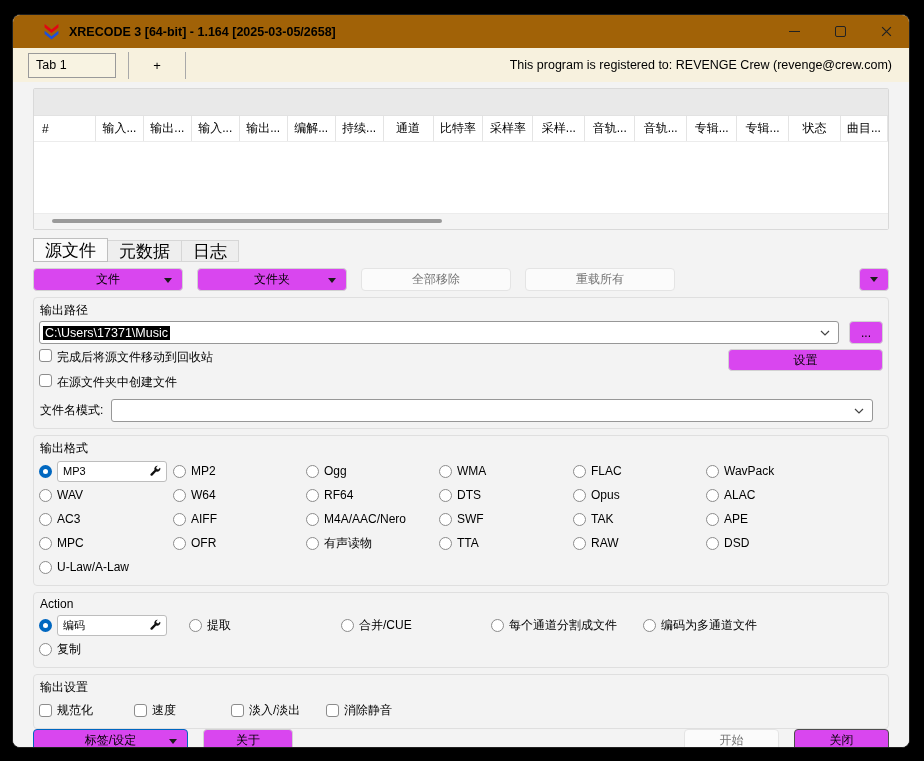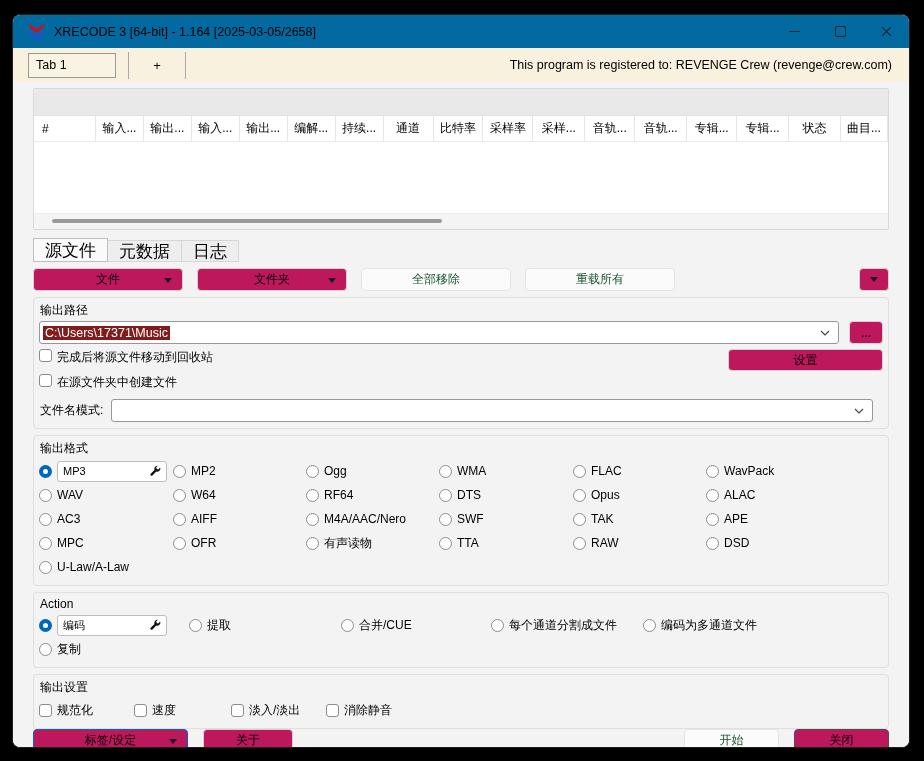--- a/index.html
+++ b/index.html
@@ -1,21 +1,21 @@
 <!DOCTYPE html>
 <html><head>
 <meta charset="utf-8">
 <style>
   html,body{margin:0;padding:0;}
   body{width:924px;height:761px;background:#000;position:relative;overflow:hidden;
        font-family:"Liberation Sans","DejaVu Sans",sans-serif;color:#000;}
   .window{position:absolute;left:12px;top:14px;width:898px;height:734px;background:#f3f3f3;
           border:1px solid #1f1f1f;border-radius:8px;overflow:hidden;display:flex;flex-direction:column;box-sizing:border-box;}
   
-  .titlebar{height:33px;flex:0 0 auto;background:#0369a1;display:flex;align-items:center;padding-left:15px;}
+  .titlebar{height:33px;flex:0 0 auto;background:#a16207;display:flex;align-items:center;padding-left:30px;font-weight:bold;}
   .app-logo{width:17px;height:17px;flex:0 0 auto;}
   .win-title{margin-left:9px;font-size:12.5px;}
   .win-controls{margin-left:auto;display:flex;height:100%;}
   .wc-btn{width:46px;display:flex;align-items:center;justify-content:center;}
   .ic-min{width:11px;height:1px;background:#222;}
   .ic-max{width:9px;height:9px;border:1px solid #222;border-radius:2px;}
   
   .tabbar{height:34px;flex:0 0 auto;background:#f7f1de;display:flex;align-items:center;padding:0 15px;}
   .tab1{width:88px;height:25px;border:1px solid #9a9a9a;background:#f8f3e2;display:flex;align-items:center;
         padding-left:7px;font-size:12.5px;box-sizing:border-box;}
@@ -35,37 +35,37 @@
   .tbody{flex:1;background:#fff;}
   .hscroll{height:15px;flex:0 0 auto;background:#f4f4f4;border-top:1px solid #ececec;position:relative;}
   .hthumb{position:absolute;left:18px;top:5px;width:390px;height:4px;background:#9a9a9a;border-radius:2px;}
   
   .view-tabs{display:flex;margin-top:8px;height:24px;align-items:flex-end;flex:0 0 auto;}
   .vtab{height:22px;padding:0 11px;display:flex;align-items:center;font-size:17px;background:#eeeeee;
         border:1px solid #d6d6d6;box-sizing:border-box;margin-right:-1px;}
   .vtab.active{height:24px;background:#fafafa;border-color:#bfbfbf;position:relative;z-index:2;}
   
   .toolbar{display:flex;margin-top:6px;height:23px;gap:14px;flex:0 0 auto;}
-  .btn{background:#be185d;border:1px solid #d2d2d2;border-radius:4px;font-size:12px;display:flex;
+  .btn{background:#d946ef;border:1px solid #d2d2d2;border-radius:4px;font-size:12px;display:flex;
        align-items:center;justify-content:center;box-sizing:border-box;position:relative;}
   .tb-btn{width:150px;}
-  .btn.disabled{color:#14532d;background:#fbfbfb;border-color:#e4e4e4;}
+  .btn.disabled{color:#737373;background:#fbfbfb;border-color:#e4e4e4;}
   .dd{width:0;height:0;border-left:4px solid transparent;border-right:4px solid transparent;
       border-top:5px solid #1a1a1a;position:absolute;right:10px;top:9px;}
   .tb-arrow{width:30px;margin-left:auto;}
   .tb-arrow .dd{position:static;}
   
   .group{border:1px solid #dfdfdf;border-radius:4px;margin-top:6px;padding:3px 5px 6px;flex:0 0 auto;box-sizing:border-box;}
   .group-label{font-size:12px;margin:1px 0 2px 1px;}
   
   .path-row{display:flex;margin-top:2px;height:23px;gap:10px;}
   .combo{flex:1;background:#fff;border:1px solid #979797;border-radius:3px;display:flex;align-items:center;
          padding:0 26px 0 3px;position:relative;font-size:12.5px;box-sizing:border-box;}
   .combo .chev{position:absolute;right:8px;top:8px;}
-  .sel-text{background:#7f1d1d;color:#fff;padding:0 2px;white-space:nowrap;}
+  .sel-text{background:#000000;color:#fff;padding:0 2px;white-space:nowrap;}
   .browse-btn{width:34px;}
   .opt-row{display:flex;margin-top:5px;height:22px;align-items:flex-start;}
   .cbx{width:13px;height:13px;border:1px solid #8c8c8c;border-radius:3px;background:#fff;box-sizing:border-box;
        flex:0 0 auto;margin-right:5px;}
   .cb-label{font-size:12px;}
   .right-btn{margin-left:auto;width:155px;height:22px;}
   .pattern-row{display:flex;margin-top:5px;height:23px;align-items:center;}
   .pattern-label{font-size:12px;margin:0 8px 0 1px;white-space:nowrap;}
   .pattern-combo{flex:1;height:23px;margin-right:10px;}
   .pat-btn{width:155px;height:23px;}

